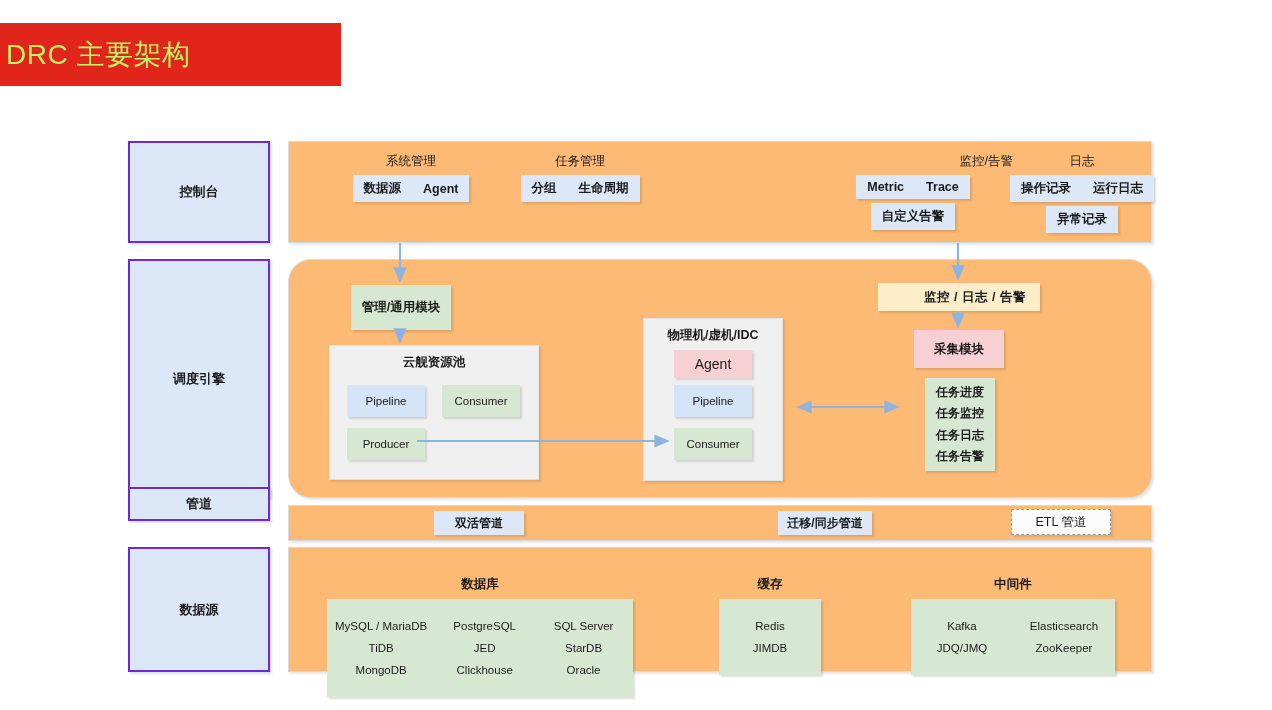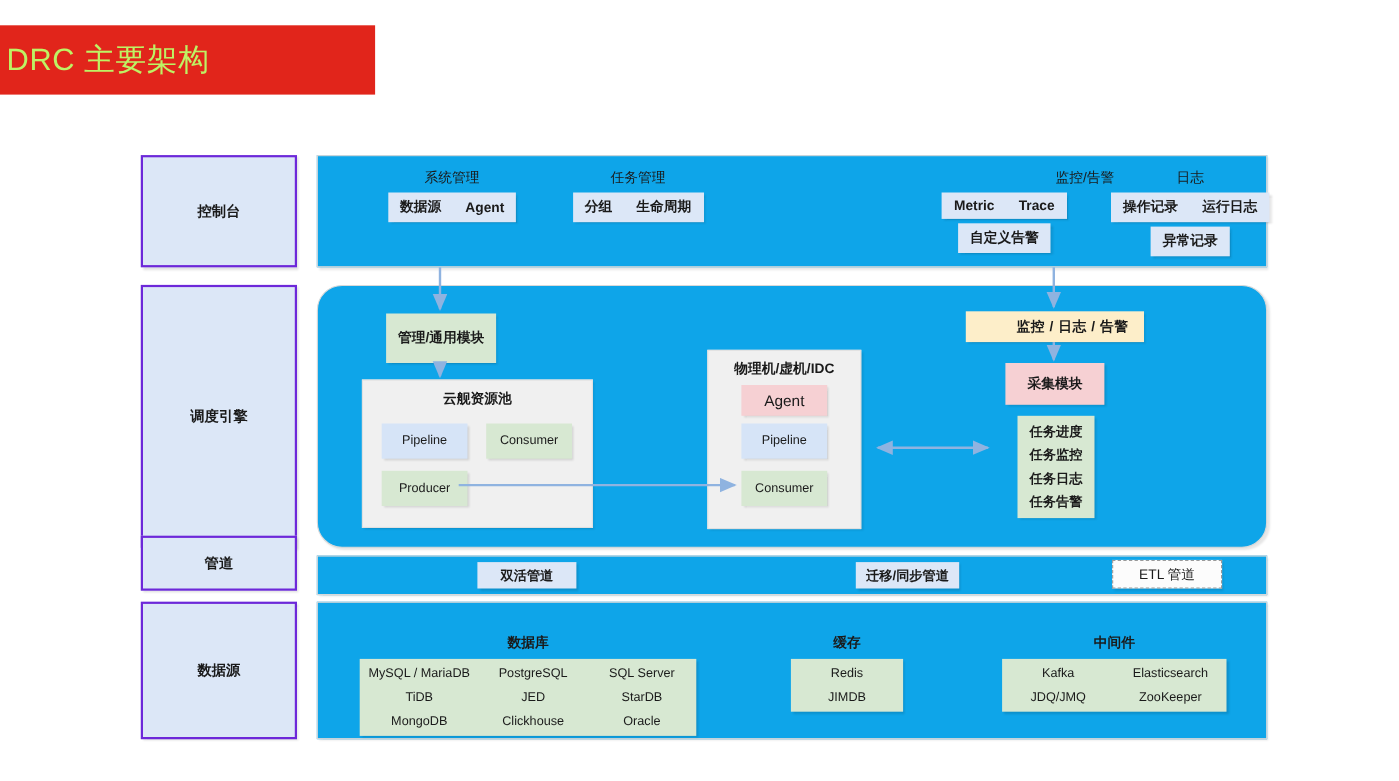--- a/index.html
+++ b/index.html
@@ -48,21 +48,21 @@
     justify-content: center;
     box-sizing: border-box;
   }
   .layer-label span {
     font-size: 13px;
     font-weight: bold;
     color: #1a1a1a;
   }
   .layer-panel {
     position: absolute;
-    background: #0ea5e9;
+    background: #fdba74;
     border: 1px solid #d9d9d9;
     box-shadow: 2px 2px 2px rgba(0,0,0,0.10);
     box-sizing: border-box;
   }
 
   
   #panel-console { left: 288px; top: 141px; width: 864px; height: 102px; }
   .console-group { position: absolute; text-align: center; }
   .console-group .group-title {
     font-size: 12.5px;
@@ -204,21 +204,21 @@
     font-weight: bold;
     color: #1a1a1a;
     margin-bottom: 6px;
     white-space: nowrap;
   }
   .src-grid {
     background: #d7e8d2;
     box-shadow: 2px 2px 2px rgba(0,0,0,0.13);
     display: grid;
     box-sizing: border-box;
-    padding: 2px 0;
+    padding: 16px 0;
   }
   .src-grid .src-cell {
     font-size: 11.5px;
     color: #1a1a1a;
     text-align: center;
     padding: 5px 8px;
     white-space: nowrap;
   }
   #src-db    { left:  38px; top: 28px; width: 306px; }
   #src-db .src-grid { grid-template-columns: repeat(3, 1fr); }
@@ -241,21 +241,21 @@
 <div id="title-banner">
   <span class="title-text">DRC 主要架构</span>
 </div>
 
 <div class="layer-label" id="label-console" style="left:128px; top:141px; width:142px; height:102px;">
   <span>控制台</span>
 </div>
 <div class="layer-label" id="label-engine" style="left:128px; top:259px; width:142px; height:239px;">
   <span>调度引擎</span>
 </div>
-<div class="layer-label" id="label-pipes" style="left:128px; top:487px; width:142px; height:50px;">
+<div class="layer-label" id="label-pipes" style="left:128px; top:487px; width:142px; height:34px;">
   <span>管道</span>
 </div>
 <div class="layer-label" id="label-sources" style="left:128px; top:547px; width:142px; height:125px;">
   <span>数据源</span>
 </div>
 
 <div class="layer-panel" id="panel-console">
 
   <div class="console-group" id="group-system">
     <span class="group-title">系统管理</span>

